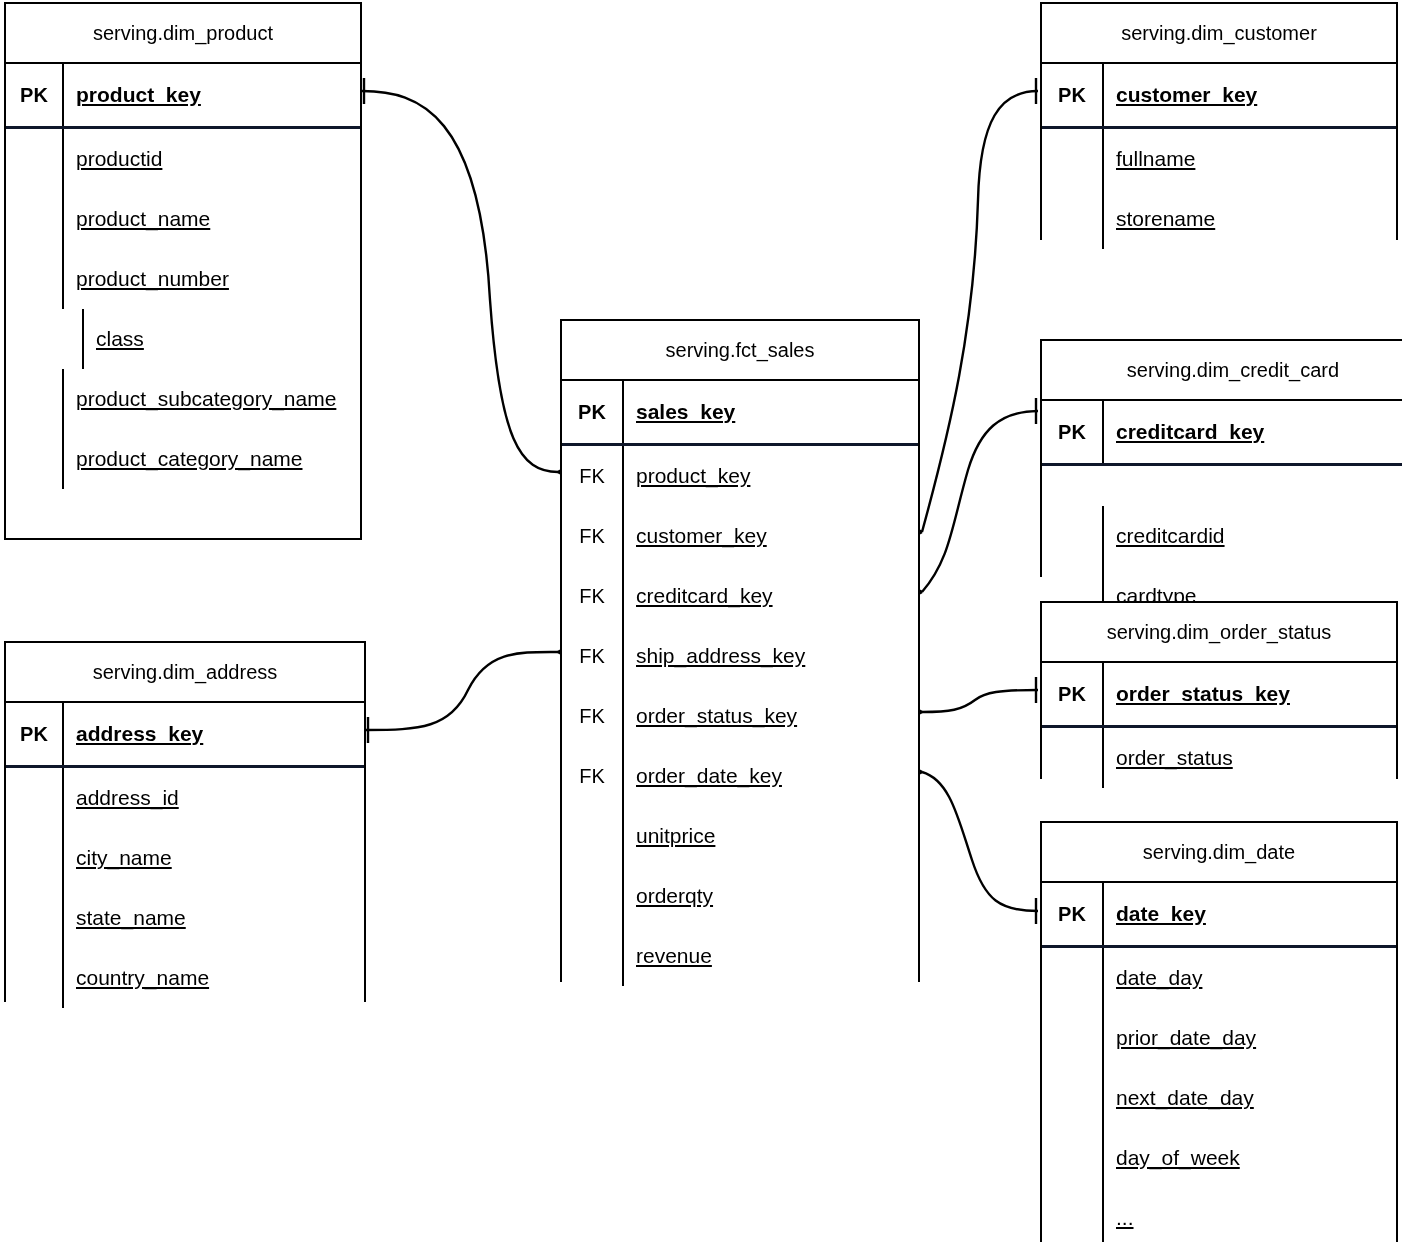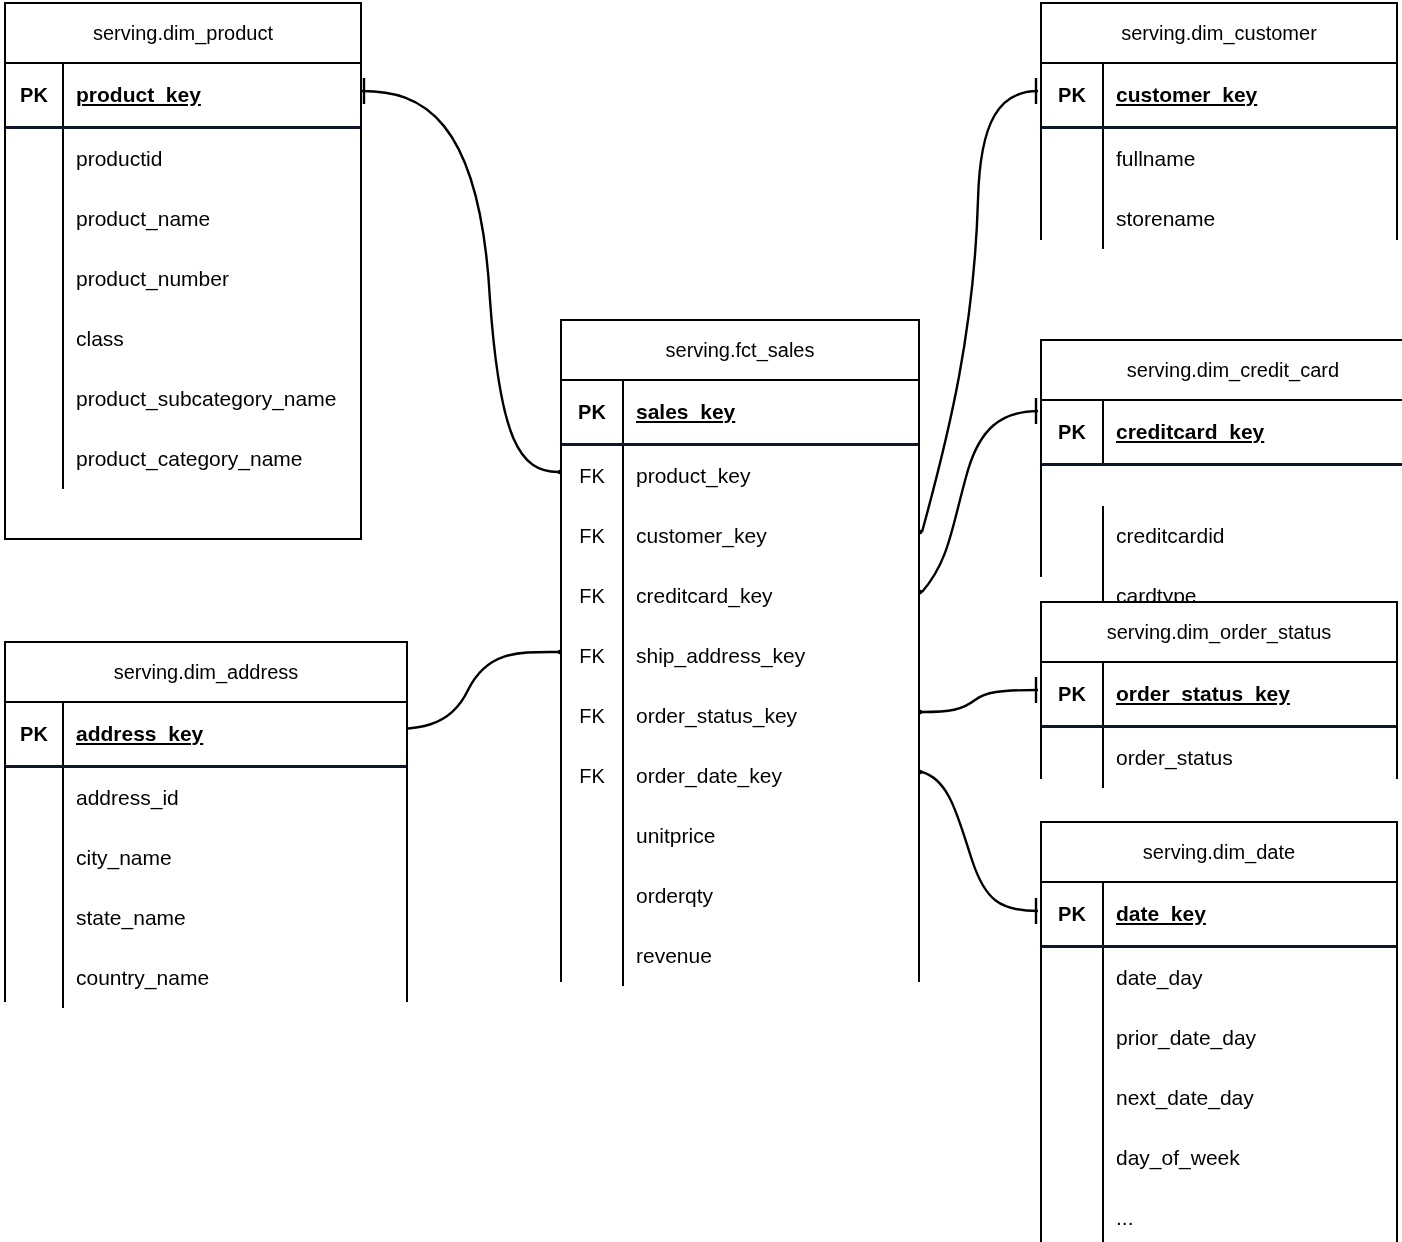--- a/index.html
+++ b/index.html
@@ -71,20 +71,21 @@
     font-weight: normal;
   }
   .namecell {
     box-sizing: border-box;
     flex: 1 1 auto;
     display: flex;
     align-items: center;
     font-size: 21px;
     padding: 0 0 0 12px;
     line-height: 1.15;
+    text-decoration: underline;
   }
   .namecell.pk {
     font-weight: bold;
     text-decoration: underline;
   }
   .namecell.wrap {
     white-space: normal;
     word-break: break-all;
   }
 </style>
@@ -151,35 +152,35 @@
             <div class="namecell">productid</div>
           </div>
           <div class="row" style="height: 58.5714px;">
             <div class="keycell" style="flex-basis: 58px;"></div>
             <div class="namecell">product_name</div>
           </div>
           <div class="row" style="height: 58.5714px;">
             <div class="keycell" style="flex-basis: 58px;"></div>
             <div class="namecell">product_number</div>
           </div>
-          <div class="row" style="height: 58.5714px;">
+          <div class="row" style="height: 58.5714px; padding-left: 20px;">
             <div class="keycell" style="flex-basis: 58px;"></div>
             <div class="namecell">class</div>
           </div>
           <div class="row" style="height: 58.5714px;">
             <div class="keycell" style="flex-basis: 58px;"></div>
             <div class="namecell wrap">product_subcategory_name</div>
           </div>
           <div class="row" style="height: 58.5714px;">
             <div class="keycell" style="flex-basis: 58px;"></div>
             <div class="namecell">product_category_name</div>
           </div>
         </div>
       </div>
-      <div class="entity" style="left: 4px; top: 641px; width: 404px; height: 361px;">
+      <div class="entity" style="left: 4px; top: 641px; width: 362px; height: 361px;">
         <div class="ent-title">serving.dim_address</div>
         <div class="ent-rows">
           <div class="row pkrow" style="height: 62px;">
             <div class="keycell" style="flex-basis: 58px;">PK</div>
             <div class="namecell pk">address_key</div>
           </div>
           <div class="row" style="height: 58.25px;">
             <div class="keycell" style="flex-basis: 58px;"></div>
             <div class="namecell">address_id</div>
           </div>

